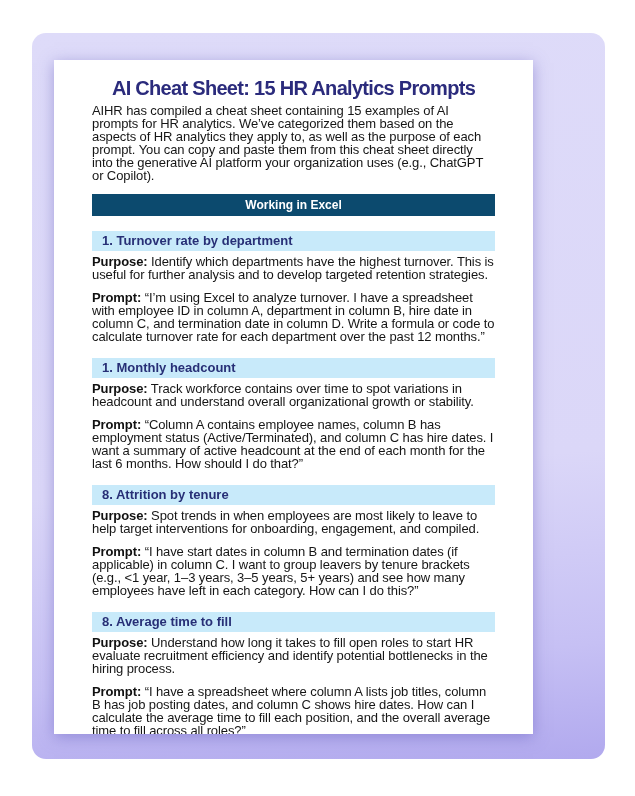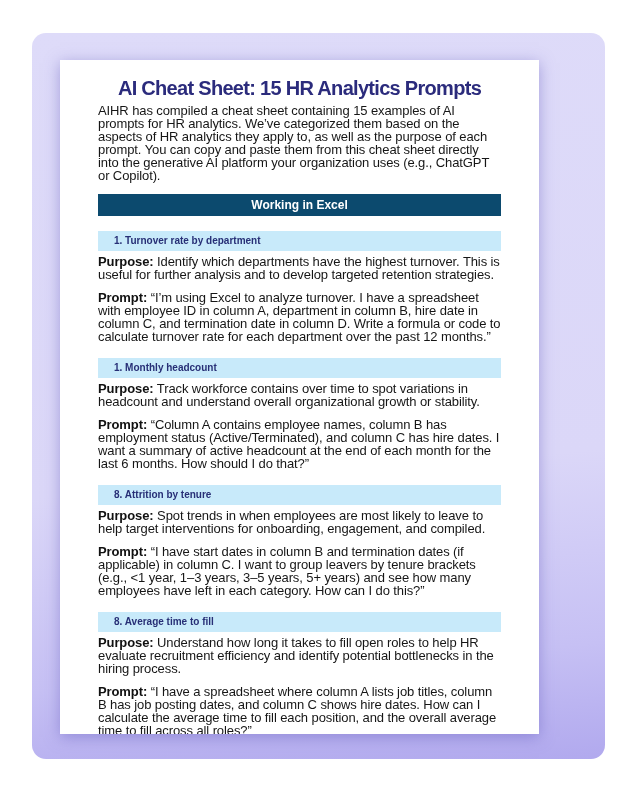--- a/index.html
+++ b/index.html
@@ -21,21 +21,21 @@
     position: absolute;
     left: 32px;
     top: 33px;
     width: 573px;
     height: 726px;
     border-radius: 14px;
     background: linear-gradient(175deg, #dedbf9 0%, #dbd7f8 60%, #c6c0f4 85%, #b1a9ee 100%);
   }
   .page {
     position: absolute;
-    left: 28px;
+    left: 22px;
     top: 27px;
     width: 479px;
     height: 674px;
     background: #ffffff;
     box-shadow: 0 3px 14px rgba(104, 96, 190, 0.5);
     overflow: hidden;
   }
   .content {
     padding: 0 38px;
   }
@@ -66,23 +66,23 @@
     font-size: 12px;
     font-weight: bold;
     text-align: center;
   }
   .sec-heading {
     margin-top: 15px;
     height: 20px;
     line-height: 20px;
     background: #c8eafa;
     color: #272f76;
-    font-size: 10px;
+    font-size: 13px;
     font-weight: bold;
-    padding-left: 16px;
+    padding-left: 10px;
     box-sizing: border-box;
   }
   .prompt-para {
     margin-top: 10px;
   }
 </style>
 </head>
 <body>
 
 <div class="canvas">
@@ -110,20 +110,20 @@
         </div>
 
         <div>
           <div class="sec-heading">8. Attrition by tenure</div>
           <p class="para"><b>Purpose:</b><span> Spot trends in when employees are most likely to leave to help target interventions for onboarding, engagement, and compiled.</span></p>
           <p class="para prompt-para"><b>Prompt:</b><span> “I have start dates in column B and termination dates (if applicable) in column C. I want to group leavers by tenure brackets (e.g., &lt;1 year, 1–3 years, 3–5 years, 5+ years) and see how many employees have left in each category. How can I do this?”</span></p>
         </div>
 
         <div>
           <div class="sec-heading">8. Average time to fill</div>
-          <p class="para"><b>Purpose:</b><span> Understand how long it takes to fill open roles to help HR evaluate recruitment efficiency and identify potential bottlenecks in the hiring process.</span></p>
+          <p class="para"><b>Purpose:</b><span> Understand how long it takes to fill open roles to start HR evaluate recruitment efficiency and identify potential bottlenecks in the hiring process.</span></p>
           <p class="para prompt-para"><b>Prompt:</b><span> “I have a spreadsheet where column A lists job titles, column B has job posting dates, and column C shows hire dates. How can I calculate the average time to fill each position, and the overall average time to fill across all roles?”</span></p>
         </div>
 
       </div>
     </div>
   </div>
 </div>
 
 </body></html>

